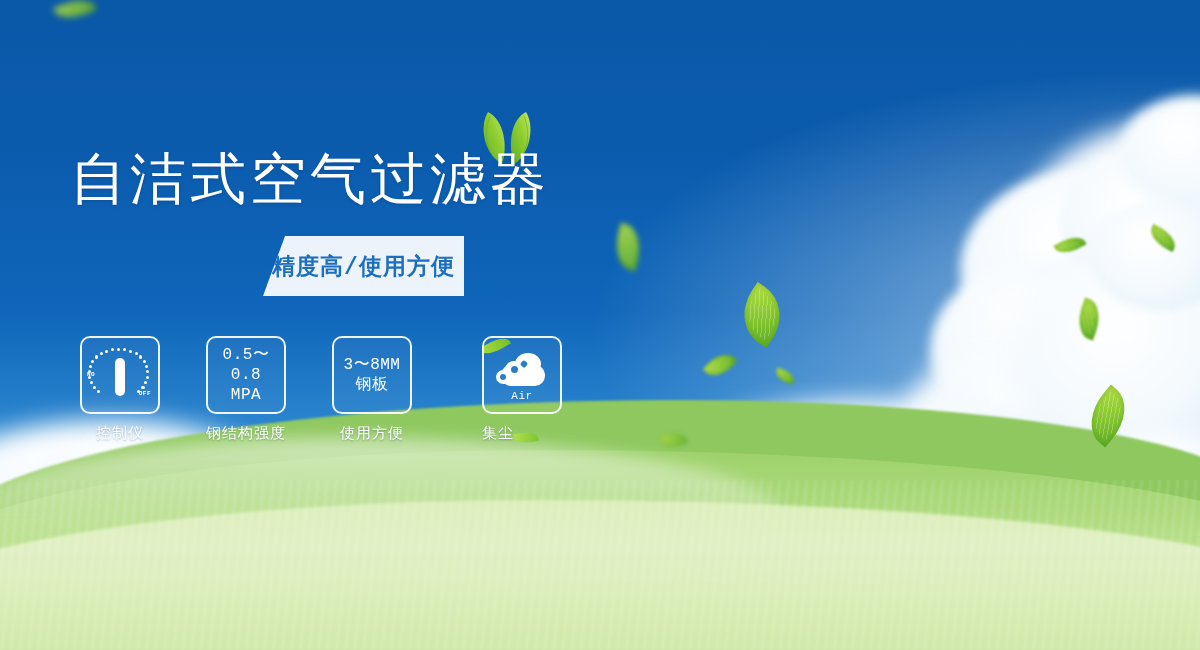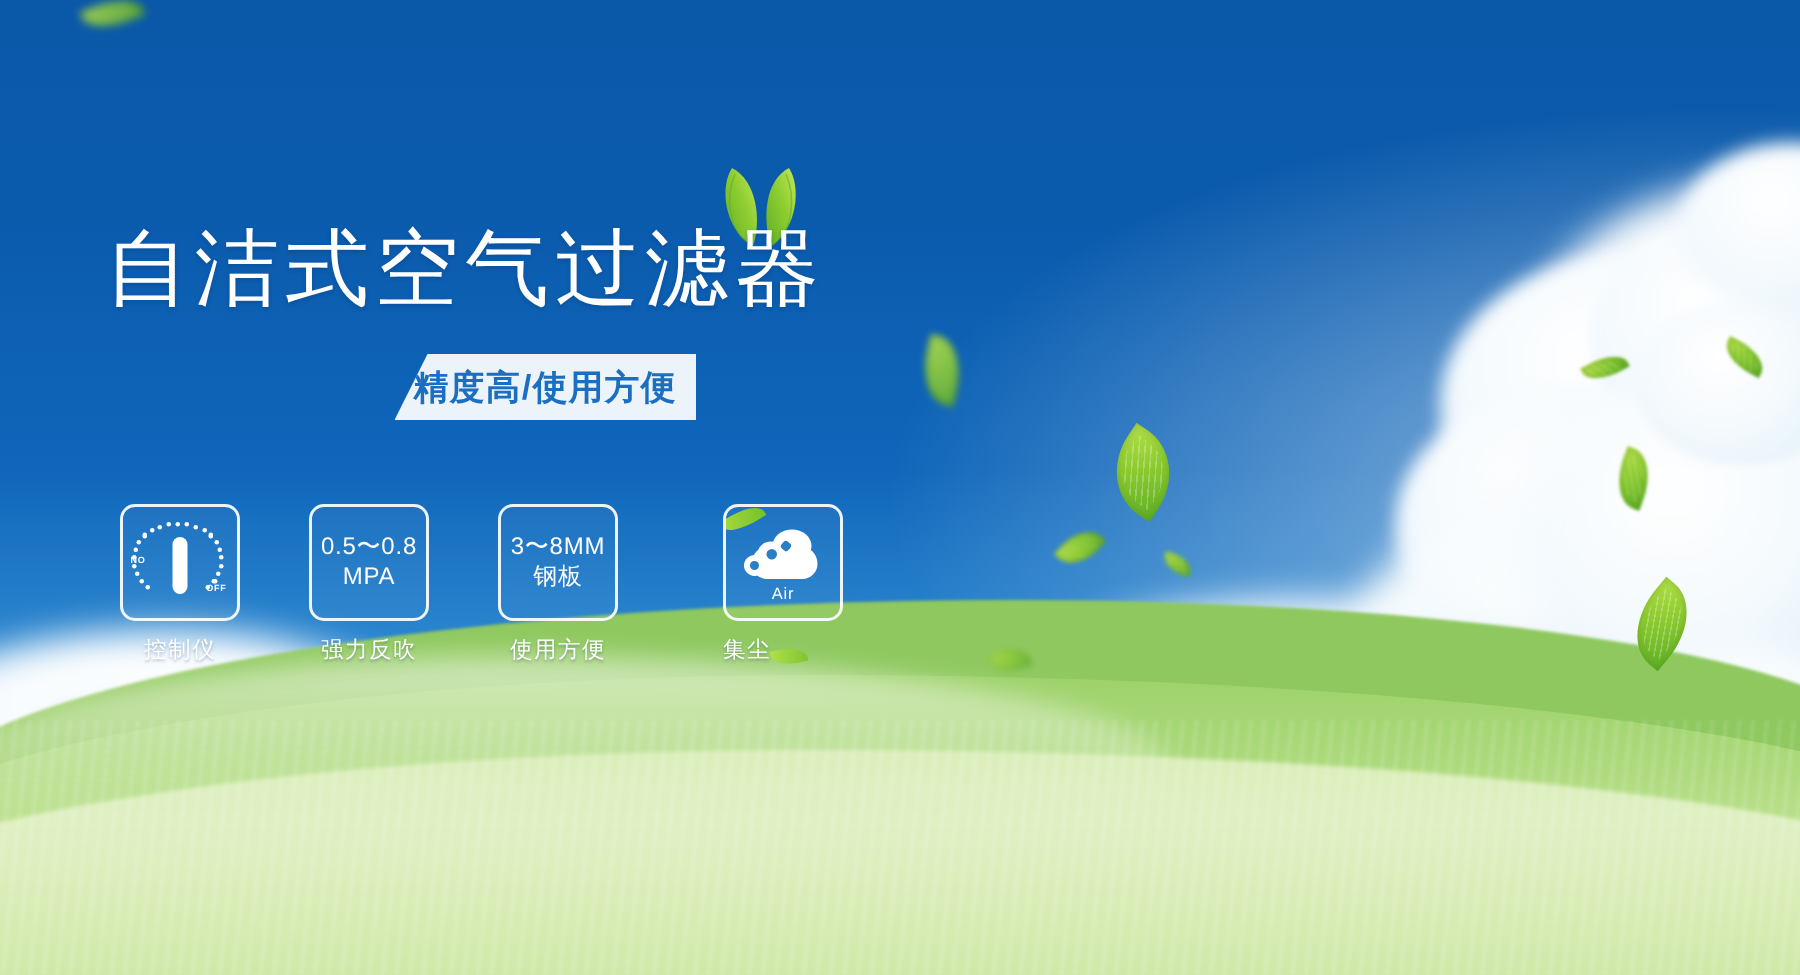--- a/index.html
+++ b/index.html
@@ -7,20 +7,21 @@
   body {
     font-family:"Liberation Sans","DejaVu Sans",sans-serif;
     background:#0b5bad;
   }
 
   #banner {
     position:relative;
     width:1200px; height:650px;
     overflow:hidden;
     background:#0b5bad;
+    font-family:Liberation Mono, monospace;
   }
 
   
   .sky {
     position:absolute; left:0; top:0; width:1200px; height:650px;
     background:
       radial-gradient(ellipse 900px 420px at 1150px 330px, rgba(255,255,255,0.55) 0%, rgba(255,255,255,0.0) 62%),
       linear-gradient(180deg,#0a58a8 0%, #0b5bad 22%, #0f66ba 48%, #2c86cf 66%, #6fb0de 78%, #bcd9ec 88%, #dfeef6 96%);
   }
 
@@ -98,21 +99,21 @@
   
   .subbar { position:absolute; left:70px; top:236px; height:52px; width:394px; }
   .subbar-left {
     position:absolute; left:0; top:0; height:52px; width:215px;
     background:#0f4b99;
     display:flex; align-items:center; justify-content:center;
     color:#ffffff; font-size:23px; letter-spacing:1px; font-weight:700;
     clip-path:polygon(0 0, 100% 0, calc(100% - 22px) 100%, 0 100%);
   }
   .subbar-right {
-    position:absolute; left:193px; top:0; height:44px; width:201px;
+    position:absolute; left:193px; top:0; height:60px; width:201px;
     background:rgba(255,255,255,.92);
     display:flex; align-items:center; justify-content:center;
     color:#1b6ec0; font-size:23px; letter-spacing:1px; font-weight:700;
     clip-path:polygon(22px 0, 100% 0, 100% 100%, 0 100%);
   }
 
   
   .features { position:absolute; left:80px; top:336px; display:flex; gap:46px; }
   .feature { width:80px; display:flex; flex-direction:column; align-items:center; }
   .feat-box {
@@ -278,21 +279,21 @@
         </div>
       </div>
       <div class="feat-label">控制仪</div>
     </div>
 
     <div class="feature">
       <div class="feat-box">
         <div class="feat-text">0.5〜0.8</div>
         <div class="feat-text">MPA</div>
       </div>
-      <div class="feat-label">强力反吹</div>
+      <div class="feat-label">钢结构强度</div>
     </div>
 
 
     <div class="feature">
       <div class="feat-box">
         <div class="feat-text">3〜8MM</div>
         <div class="feat-text">钢板</div>
       </div>
       <div class="feat-label">使用方便</div>
     </div>

